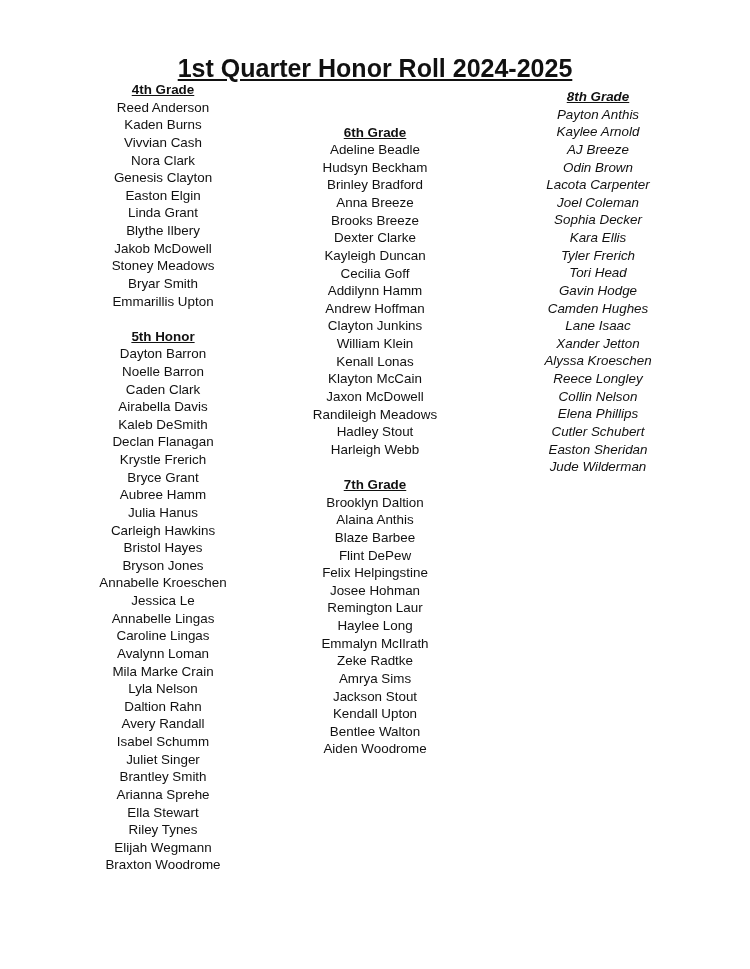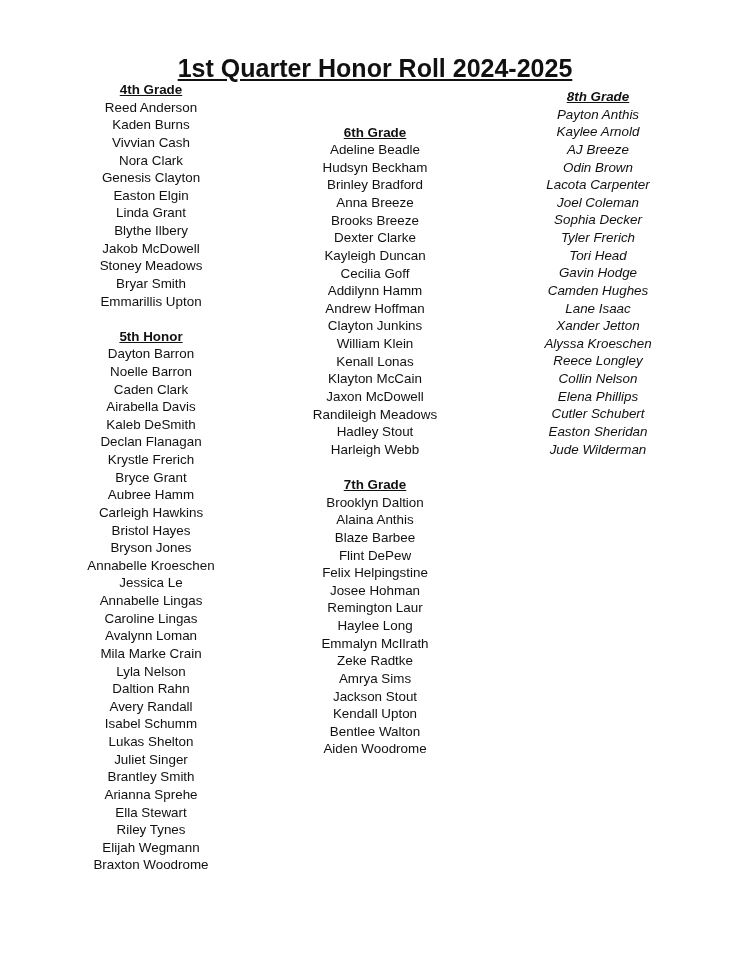--- a/index.html
+++ b/index.html
@@ -3,21 +3,21 @@
 <meta charset="utf-8">
 <style>
   html, body { margin: 0; padding: 0; background: #ffffff; }
   body { width: 750px; height: 969px; position: relative; overflow: hidden;
          font-family: "Liberation Sans", sans-serif; color: #111; }
   .title { position: absolute; top: 56px; left: 0; width: 750px; text-align: center;
            font-size: 25px; font-weight: bold; text-decoration: underline; line-height: 24px; }
   .col { position: absolute; width: 220px; text-align: center; font-size: 13.4px; line-height: 17.62px; }
   .col .hdr { font-weight: bold; text-decoration: underline; }
   .col .gap { height: 17.62px; }
-  #col1 { left: 41px; top: 81px; }
+  #col1 { left: 53px; top: 81px; }
   #col2 { left: 265px; top: 98.6px; margin-top: 25px; }
   #col3 { left: 488px; top: 88px; font-style: italic; }
 </style>
 </head>
 <body>
 
 <div class="title">1st Quarter Honor Roll 2024-2025</div>
 
 <div class="col" id="col1">
   <div class="hdr">4th Grade</div>
@@ -40,34 +40,34 @@
   <div>
       <div>Dayton Barron</div>
       <div>Noelle Barron</div>
       <div>Caden Clark</div>
       <div>Airabella Davis</div>
       <div>Kaleb DeSmith</div>
       <div>Declan Flanagan</div>
       <div>Krystle Frerich</div>
       <div>Bryce Grant</div>
       <div>Aubree Hamm</div>
+      <div>Julia Hanus</div>
       <div>Carleigh Hawkins</div>
       <div>Bristol Hayes</div>
       <div>Bryson Jones</div>
       <div>Annabelle Kroeschen</div>
       <div>Jessica Le</div>
       <div>Annabelle Lingas</div>
       <div>Caroline Lingas</div>
       <div>Avalynn Loman</div>
       <div>Mila Marke Crain</div>
       <div>Lyla Nelson</div>
       <div>Daltion Rahn</div>
       <div>Avery Randall</div>
       <div>Isabel Schumm</div>
-      <div>Lukas Shelton</div>
       <div>Juliet Singer</div>
       <div>Brantley Smith</div>
       <div>Arianna Sprehe</div>
       <div>Ella Stewart</div>
       <div>Riley Tynes</div>
       <div>Elijah Wegmann</div>
       <div>Braxton Woodrome</div>
     </div>
 </div>
 
@@ -117,20 +117,21 @@
 <div class="col" id="col3">
   <div class="hdr">8th Grade</div>
   <div>
       <div>Payton Anthis</div>
       <div>Kaylee Arnold</div>
       <div>AJ Breeze</div>
       <div>Odin Brown</div>
       <div>Lacota Carpenter</div>
       <div>Joel Coleman</div>
       <div>Sophia Decker</div>
+      <div>Kara Ellis</div>
       <div>Tyler Frerich</div>
       <div>Tori Head</div>
       <div>Gavin Hodge</div>
       <div>Camden Hughes</div>
       <div>Lane Isaac</div>
       <div>Xander Jetton</div>
       <div>Alyssa Kroeschen</div>
       <div>Reece Longley</div>
       <div>Collin Nelson</div>
       <div>Elena Phillips</div>

